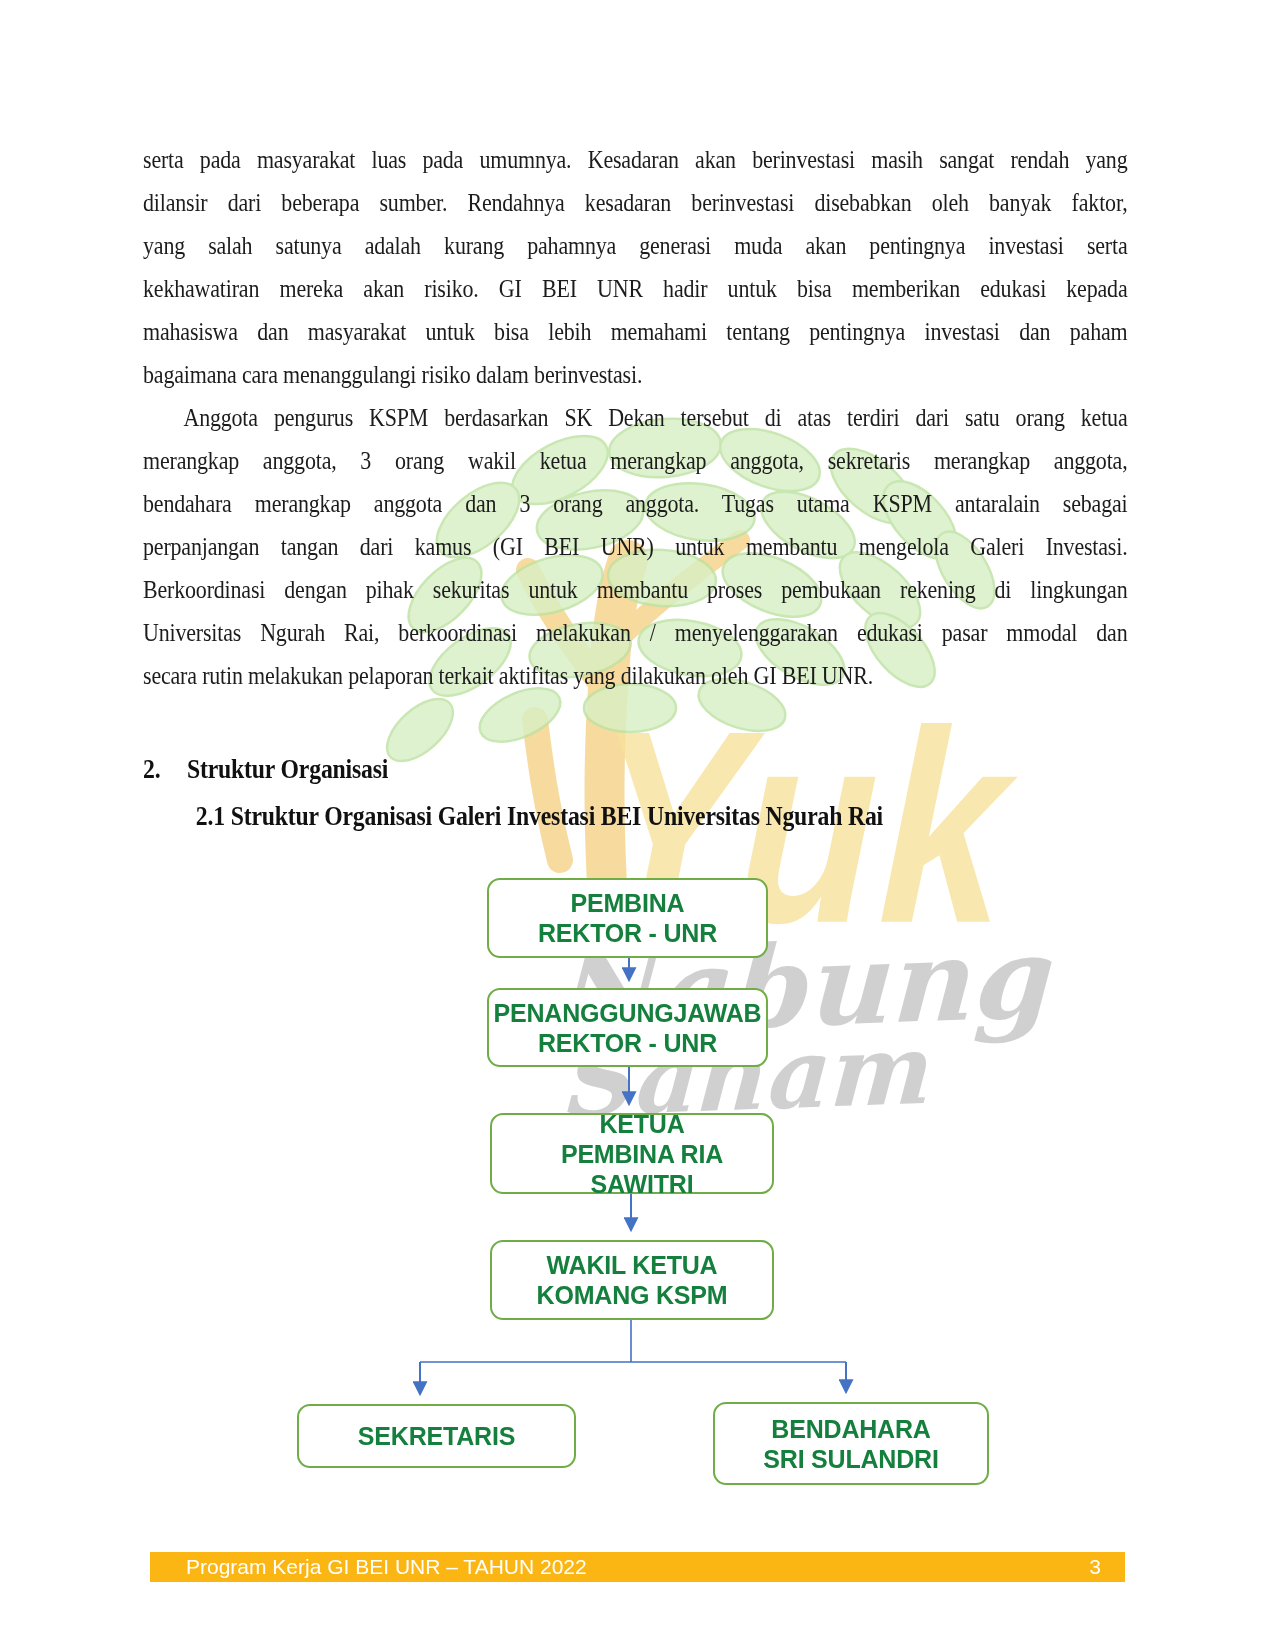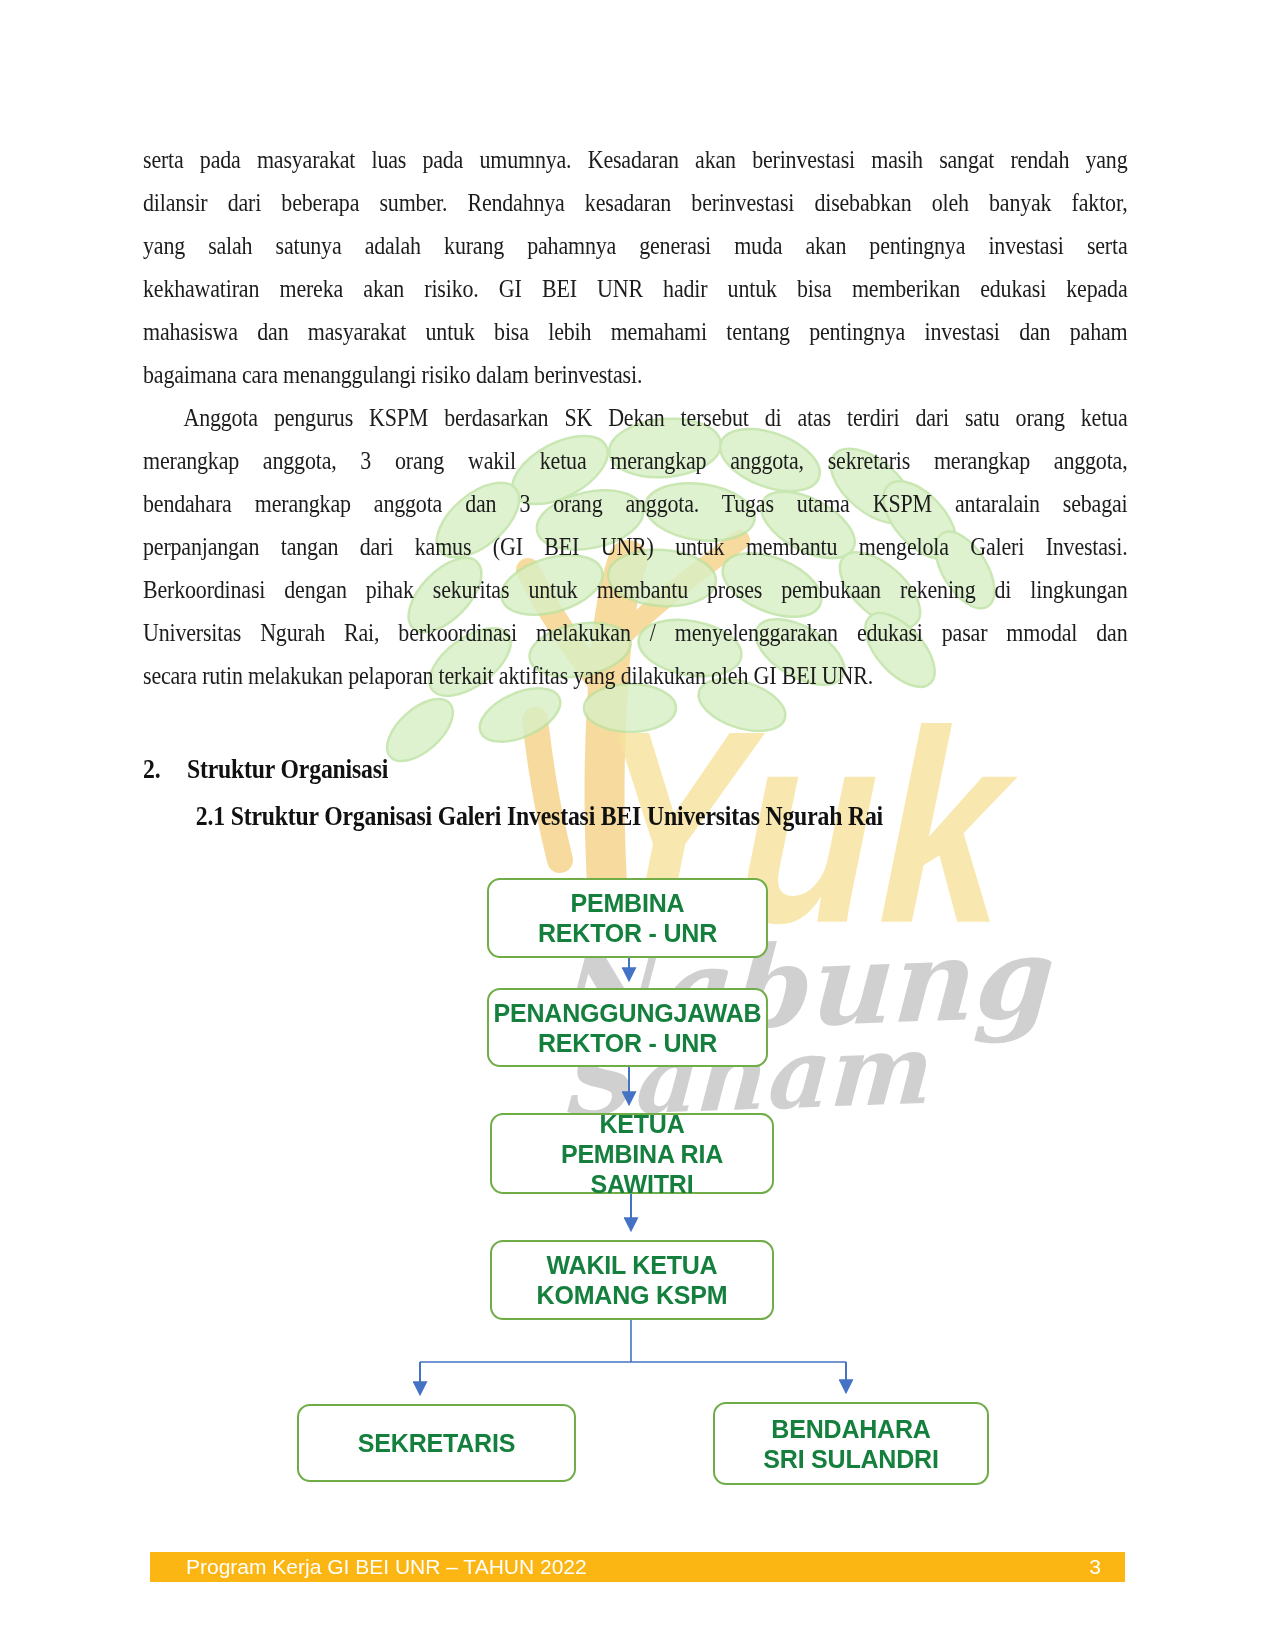--- a/index.html
+++ b/index.html
@@ -162,21 +162,21 @@
   <div class="org-box" style="left:490px; top:1113px; width:284px; height:81px;padding-left:20px;">
     <div class="role">KETUA</div>
     <div class="name">PEMBINA RIA SAWITRI</div>
   </div>
 
   <div class="org-box" style="left:490px; top:1240px; width:284px; height:80px;">
     <div class="role">WAKIL KETUA</div>
     <div class="name">KOMANG KSPM</div>
   </div>
 
-  <div class="org-box box-sekretaris" style="left:297px; top:1404px; width:279px; height:78px;">
+  <div class="org-box box-sekretaris" style="left:297px; top:1404px; width:279px; height:64px;">
     <div class="role">SEKRETARIS</div>
   </div>
 
   <div class="org-box" style="left:713px; top:1402px; width:276px; height:83px;">
     <div class="role">BENDAHARA</div>
     <div class="name">SRI SULANDRI</div>
   </div>
 
   <div class="footer-bar">
     <span>Program Kerja GI BEI UNR – TAHUN 2022</span>

